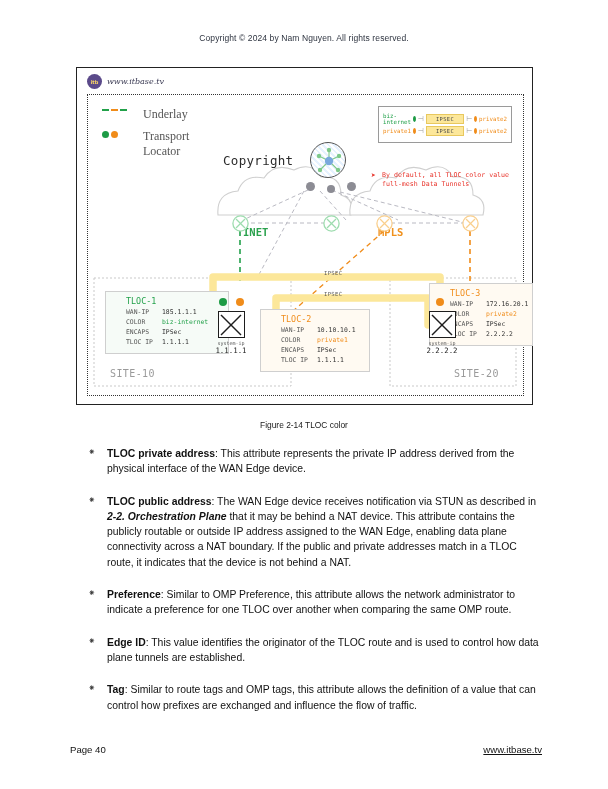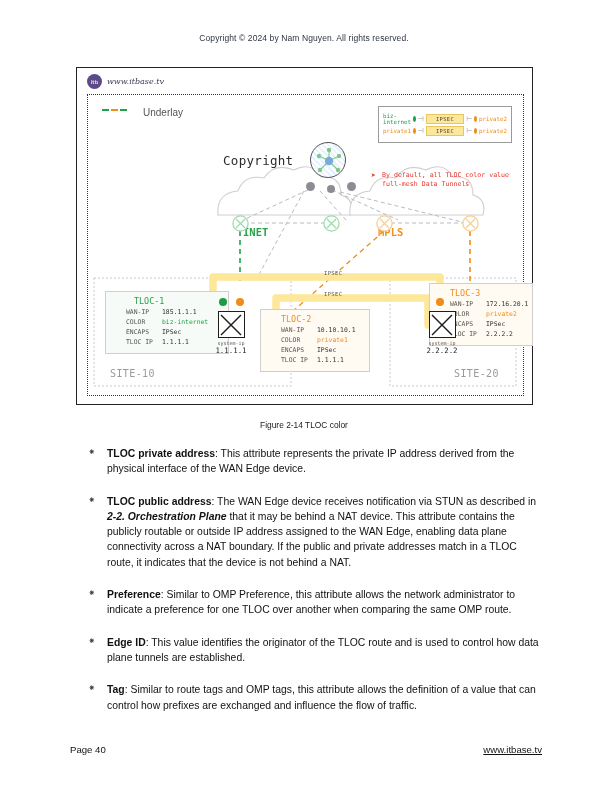--- a/index.html
+++ b/index.html
@@ -56,22 +56,22 @@
     left: 10px; top: 26px;
     width: 437px; height: 302px;
     border: 1.6px dotted #333;
   }
 
   
   .legend { position: absolute; left: 14px; top: 12px; width: 120px; }
   .legend-row { display: flex; align-items: flex-start; gap: 7px; margin-bottom: 7px; }
   .legend-key { width: 34px; flex: 0 0 34px; padding-top: 2px; display:flex; align-items:center; gap:2px; }
   .legend-label {
-    font-family: Liberation Sans, sans-serif;
-    font-size: 10px; color: #555; line-height: 1.25;
+    font-family: Liberation Serif, serif;
+    font-size: 12px; color: #555; line-height: 1.25;
   }
   .dash { width: 7px; height: 2px; }
   .dash.g { background: #22a14a; }
   .dash.o { background: #f08c1a; }
   .dot { width: 7px; height: 7px; border-radius: 50%; }
   .dot.g { background: #1d9b45; }
   .dot.o { background: #f08c1a; }
   .tunnel-swatch {
     width: 32px; height: 9px; background: #fce79a;
     border: 1px solid #f3d06a; border-radius: 2px;
@@ -129,21 +129,21 @@
     border: 1px solid #cfcfcf;
     padding: 4px 6px 5px 20px;
     background: #fff;
   }
   .tloc-box.green  { background: #f6fbf7; }
   .tloc-box.orange { background: #fffaf2; }
   .tloc-title {
     font-family: "DejaVu Sans Mono", monospace;
     font-size: 8.4px; margin-bottom: 2px;
   }
-  .tloc-box.green  .tloc-title { color: #22a14a; margin-left: 8px; }
+  .tloc-box.green  .tloc-title { color: #22a14a; }
   .tloc-box.orange .tloc-title { color: #f08c1a; }
   .tloc-attrs { font-family: "DejaVu Sans Mono", monospace; font-size: 6.4px; }
   .tloc-attr { display: flex; line-height: 1.55; }
   .tloc-attr .k { width: 36px; flex: 0 0 36px; color: #555; }
   .tloc-attr .v { color: #333; }
   .tloc-attr .v.green  { color: #22a14a; }
   .tloc-attr .v.orange { color: #f08c1a; }
 
   
   .wanedge { position: absolute; text-align: center; }
@@ -287,20 +287,28 @@
     </svg>
 
     <div class="legend">
       <div class="legend-row">
         <span class="legend-key">
           <i class="dash g"></i>
             <i class="dash o"></i>
             <i class="dash g"></i>
         </span>
         <span class="legend-label">Underlay</span>
+      </div>
+      <div class="legend-row">
+        <span class="legend-key">
+          <i class="dot g"></i>
+            <i class="dot o"></i>
+        </span>
+        <span class="legend-label" style="white-space:pre-line">Transport
+Locator</span>
       </div>
     </div>
 
     <div class="controller-label">Copyright</div>
     <div class="controller-icon">
       <svg width="36" height="36" viewBox="0 0 36 36">
         <g stroke="#7ec98a" stroke-width="1.1" fill="none">
           <line x1="18" y1="18" x2="18" y2="7"></line>
           <line x1="18" y1="18" x2="28" y2="13"></line>
           <line x1="18" y1="18" x2="27" y2="27"></line>

